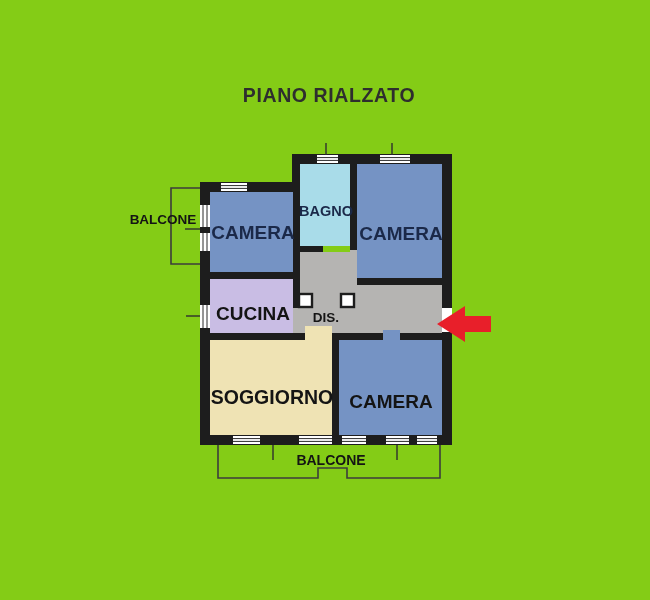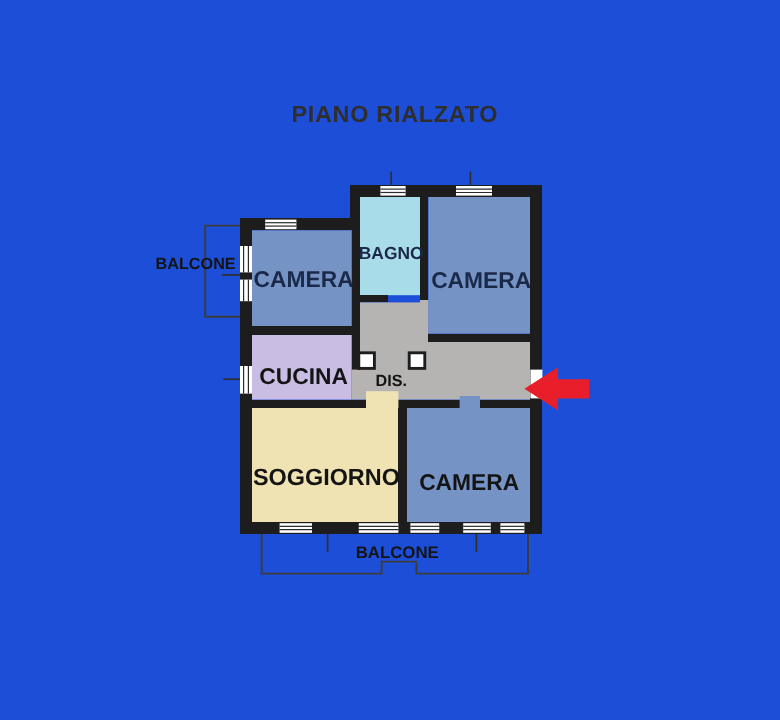--- a/index.html
+++ b/index.html
@@ -1,19 +1,19 @@
 <!DOCTYPE html>
 <html><head>
 <meta charset="utf-8">
 <style>
   html,body{margin:0;padding:0;background:#ffffff;}
   .stage{
     position:relative;
     width:650px;height:600px;
-    background:#1d4ed8;
+    background:#84cc16;
     font-family:"Liberation Sans", sans-serif;
     overflow:hidden;
   }
   svg{display:block;}
   .room-label{
     font-family:"Liberation Sans", sans-serif;
     font-weight:bold;
   }
   .walls rect{shape-rendering:crispEdges;}
   .winline{stroke:#2a2a2a;stroke-width:1;}

